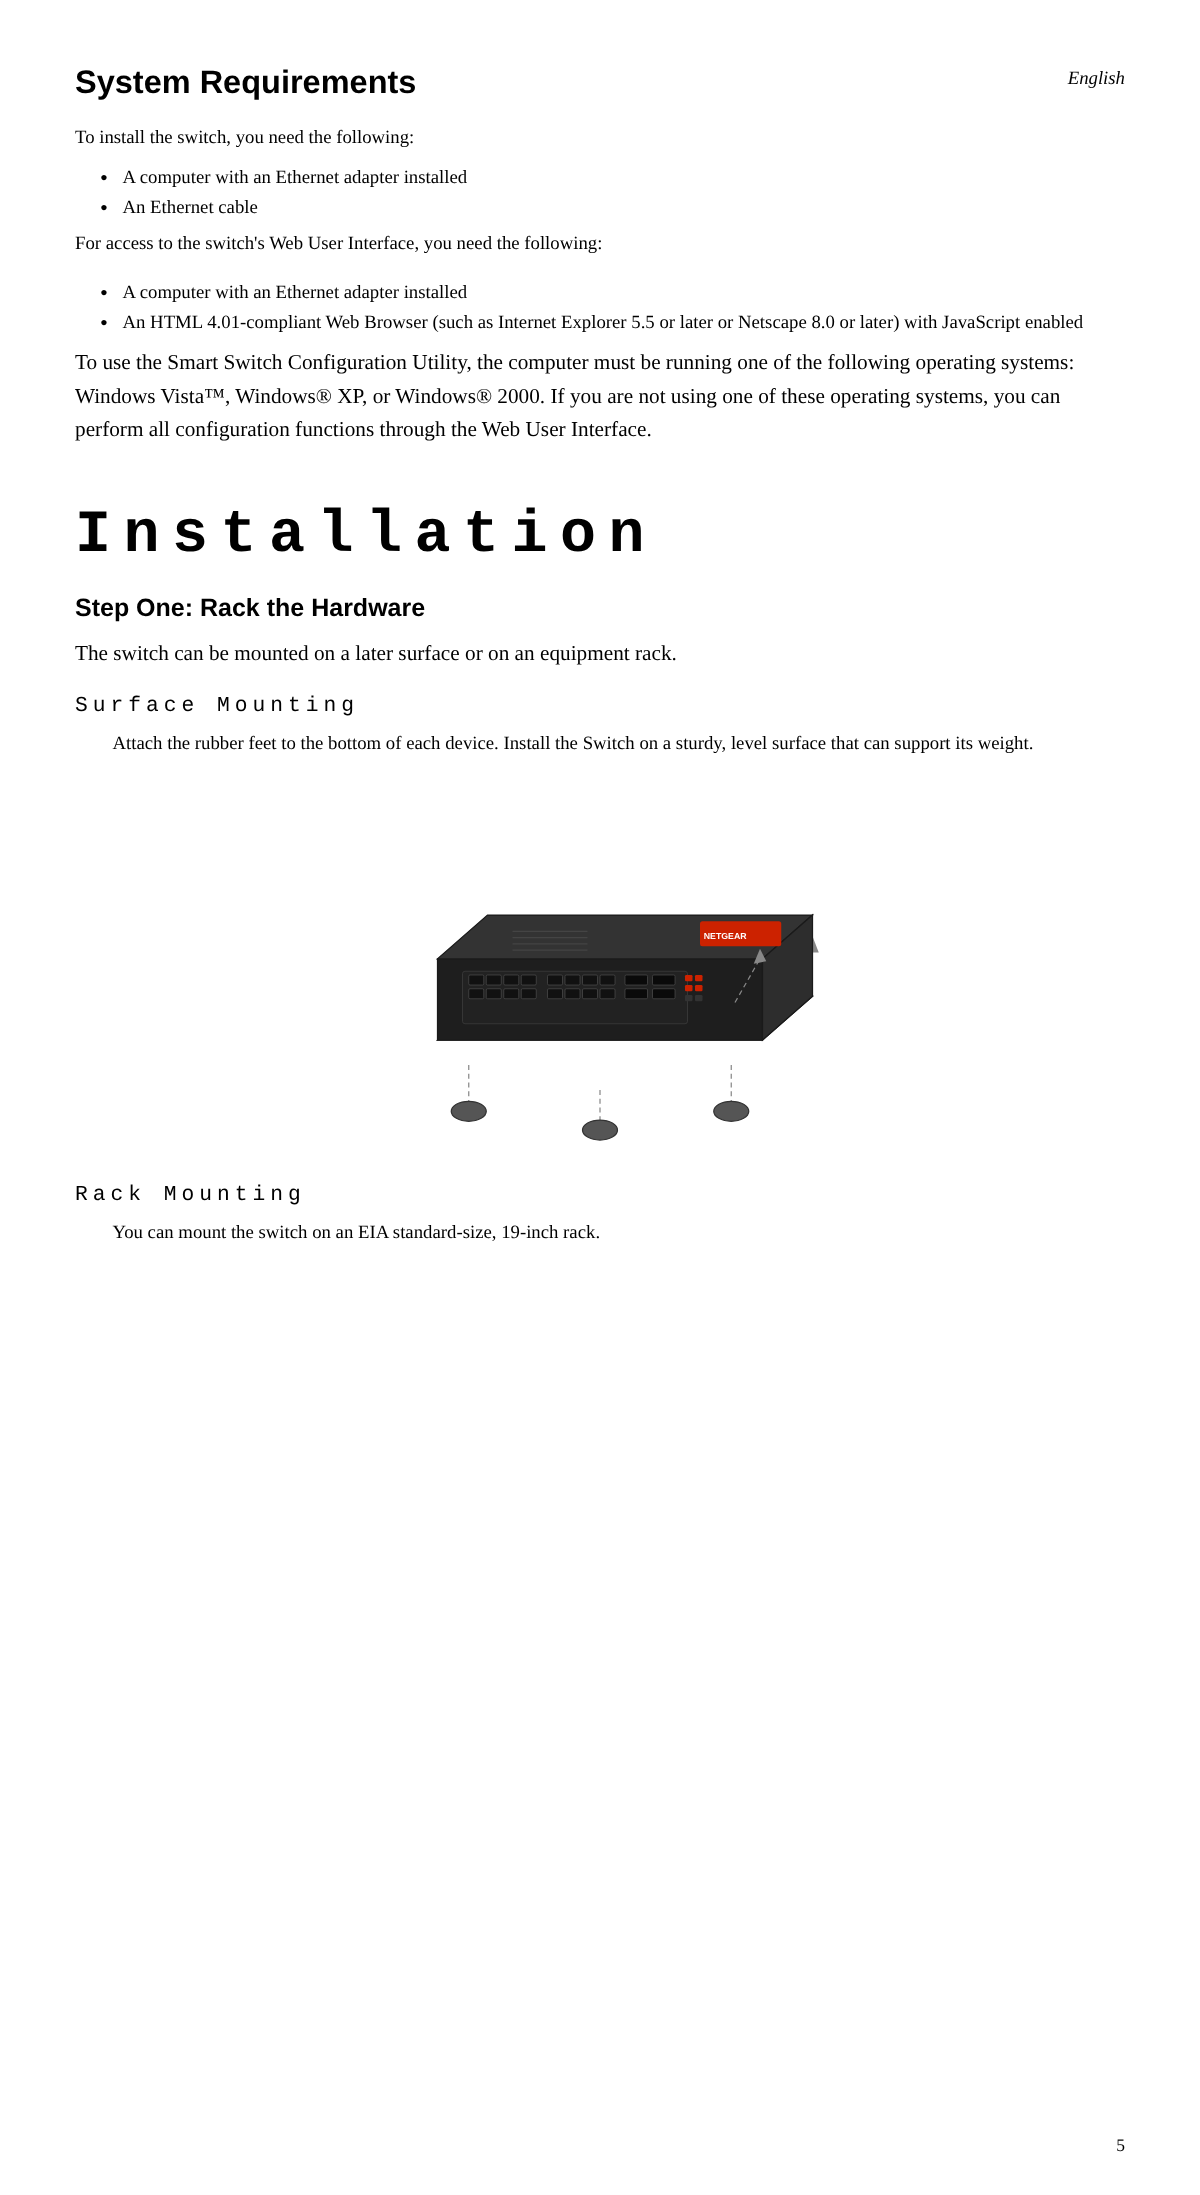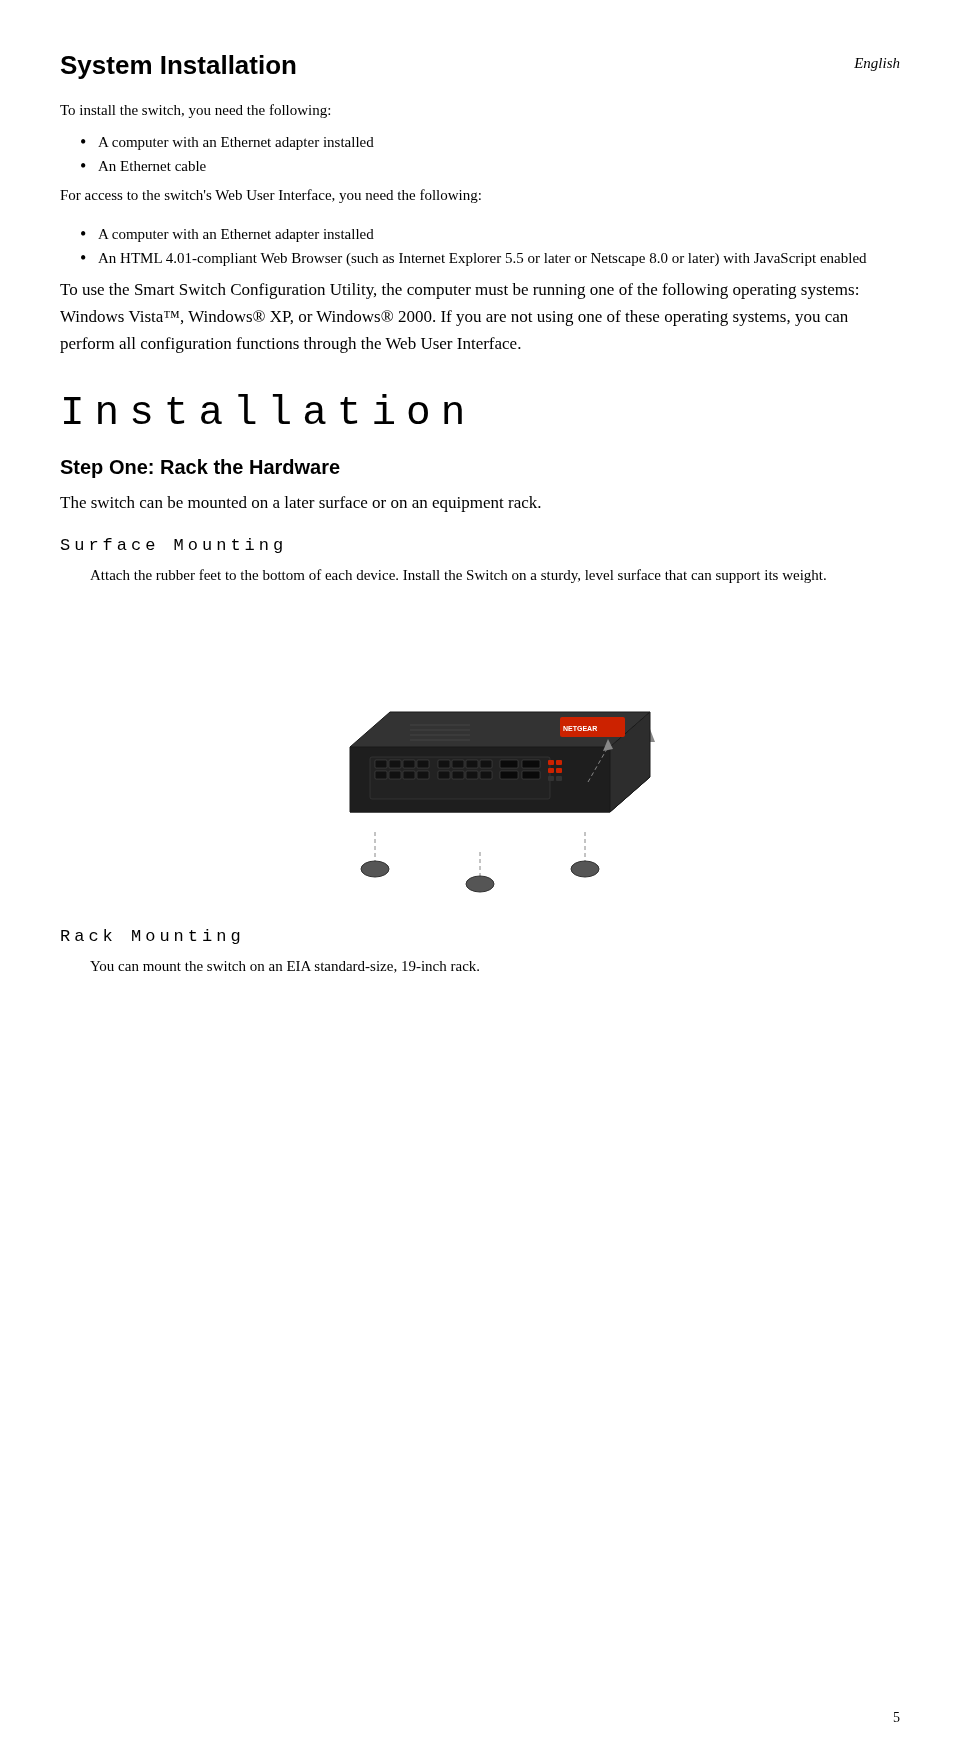--- a/index.html
+++ b/index.html
@@ -62,25 +62,25 @@
       line-height: 1.4;
     }
 
     .body-text {
       font-size: 17px;
       line-height: 1.6;
       margin-bottom: 10px;
     }
 
     .installation-title {
-      font-size: 41px;
+      font-size: 48px;
       letter-spacing: 10px;
       font-family: 'Courier New', Courier, monospace;
-      font-weight: normal;
-      margin-top: 32px;
+      font-weight: bold;
+      margin-top: 44px;
       margin-bottom: 20px;
     }
 
     .step-title {
       font-size: 20px;
       font-weight: bold;
       margin-bottom: 10px;
       font-family: Arial, Helvetica, sans-serif;
     }
 
@@ -121,21 +121,21 @@
 
     .divider-space {
       margin-bottom: 16px;
     }
   </style>
 </head>
 <body>
 
 <div class="page-language">English</div>
 
-<h1 class="section-title">System Installation</h1>
+<h1 class="section-title">System Requirements</h1>
 
 <p class="intro-text">To install the switch, you need the following:</p>
 
 <ul class="bullet-list">
   <li>A computer with an Ethernet adapter installed</li>
   <li>An Ethernet cable</li>
 </ul>
 
 <p class="intro-text divider-space">For access to the switch's Web User Interface, you need the following:</p>
 

